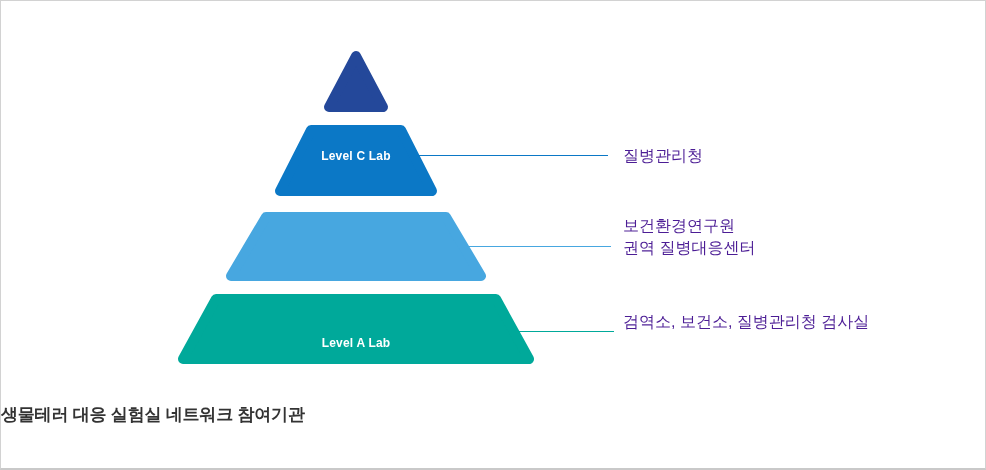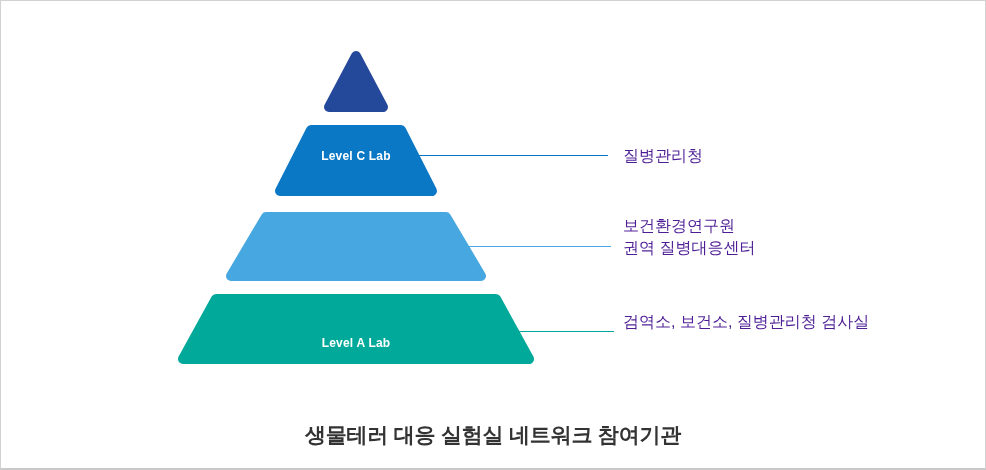--- a/index.html
+++ b/index.html
@@ -55,23 +55,23 @@
     line-height: 21.5px;
   }
   .annotation div { white-space: nowrap; }
   .annotation-c { top: 144px; }
   .annotation-b { top: 214px; }
   .annotation-a { top: 310px; }
   .caption {
     position: absolute;
     left: 0;
     right: 0;
-    top: 420px;
-    text-align: center;
-    font-size: 21px;
+    top: 402px;
+    text-align: left;
+    font-size: 17px;
     font-weight: bold;
     color: #333333;
     letter-spacing: -0.2px;
   }
 </style>
 </head>
 <body>
 
 <div class="canvas">
 

